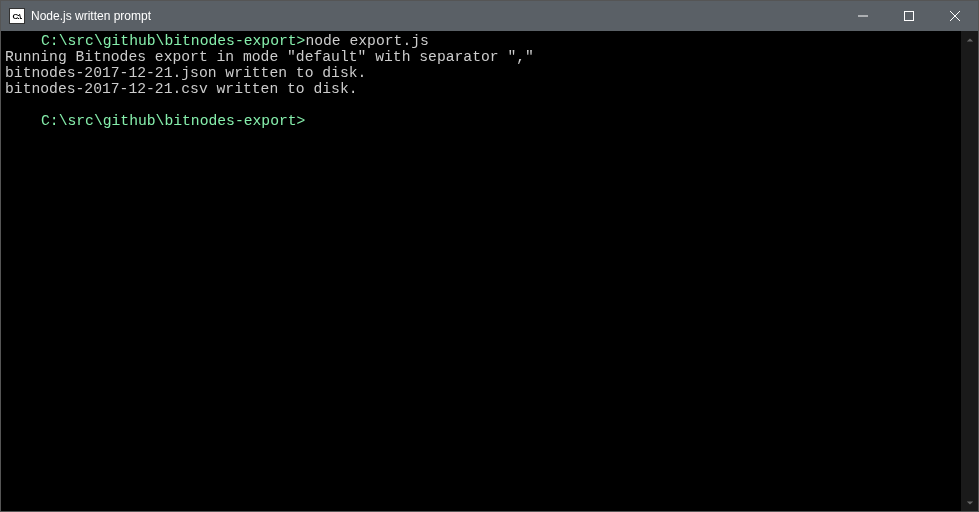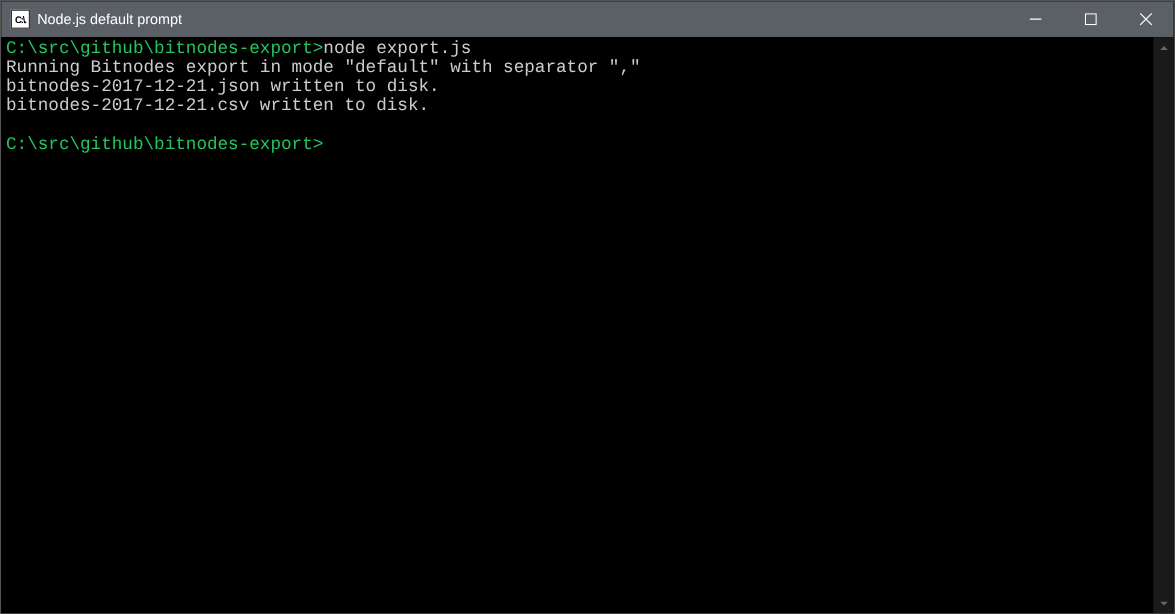--- a/index.html
+++ b/index.html
@@ -107,31 +107,32 @@
       height: 8px;
       fill: #666;
     }
     .scrollbar-track {
       height: calc(100% - 34px);
     }
     .terminal-line {
       display: block;
     }
     .prompt-path {
-      color: #22c55e;
+      color: #86efac;
+      margin-left: 36px;
     }
   </style>
 </head>
 <body>
 
 <div class="titlebar">
   <div class="titlebar-icon">
     <span class="titlebar-icon-inner">C:\.</span>
   </div>
-  <span class="titlebar-title">Node.js default prompt</span>
+  <span class="titlebar-title">Node.js written prompt</span>
   <div class="titlebar-spacer"></div>
   <div class="titlebar-controls">
     <div class="titlebar-btn">
       <svg viewBox="0 0 10 10">
           <line x1="0" y1="5" x2="10" y2="5"></line>
         </svg>
     </div>
     <div class="titlebar-btn">
       <svg viewBox="0 0 10 10">
           <rect x="0.5" y="0.5" width="9" height="9"></rect>

